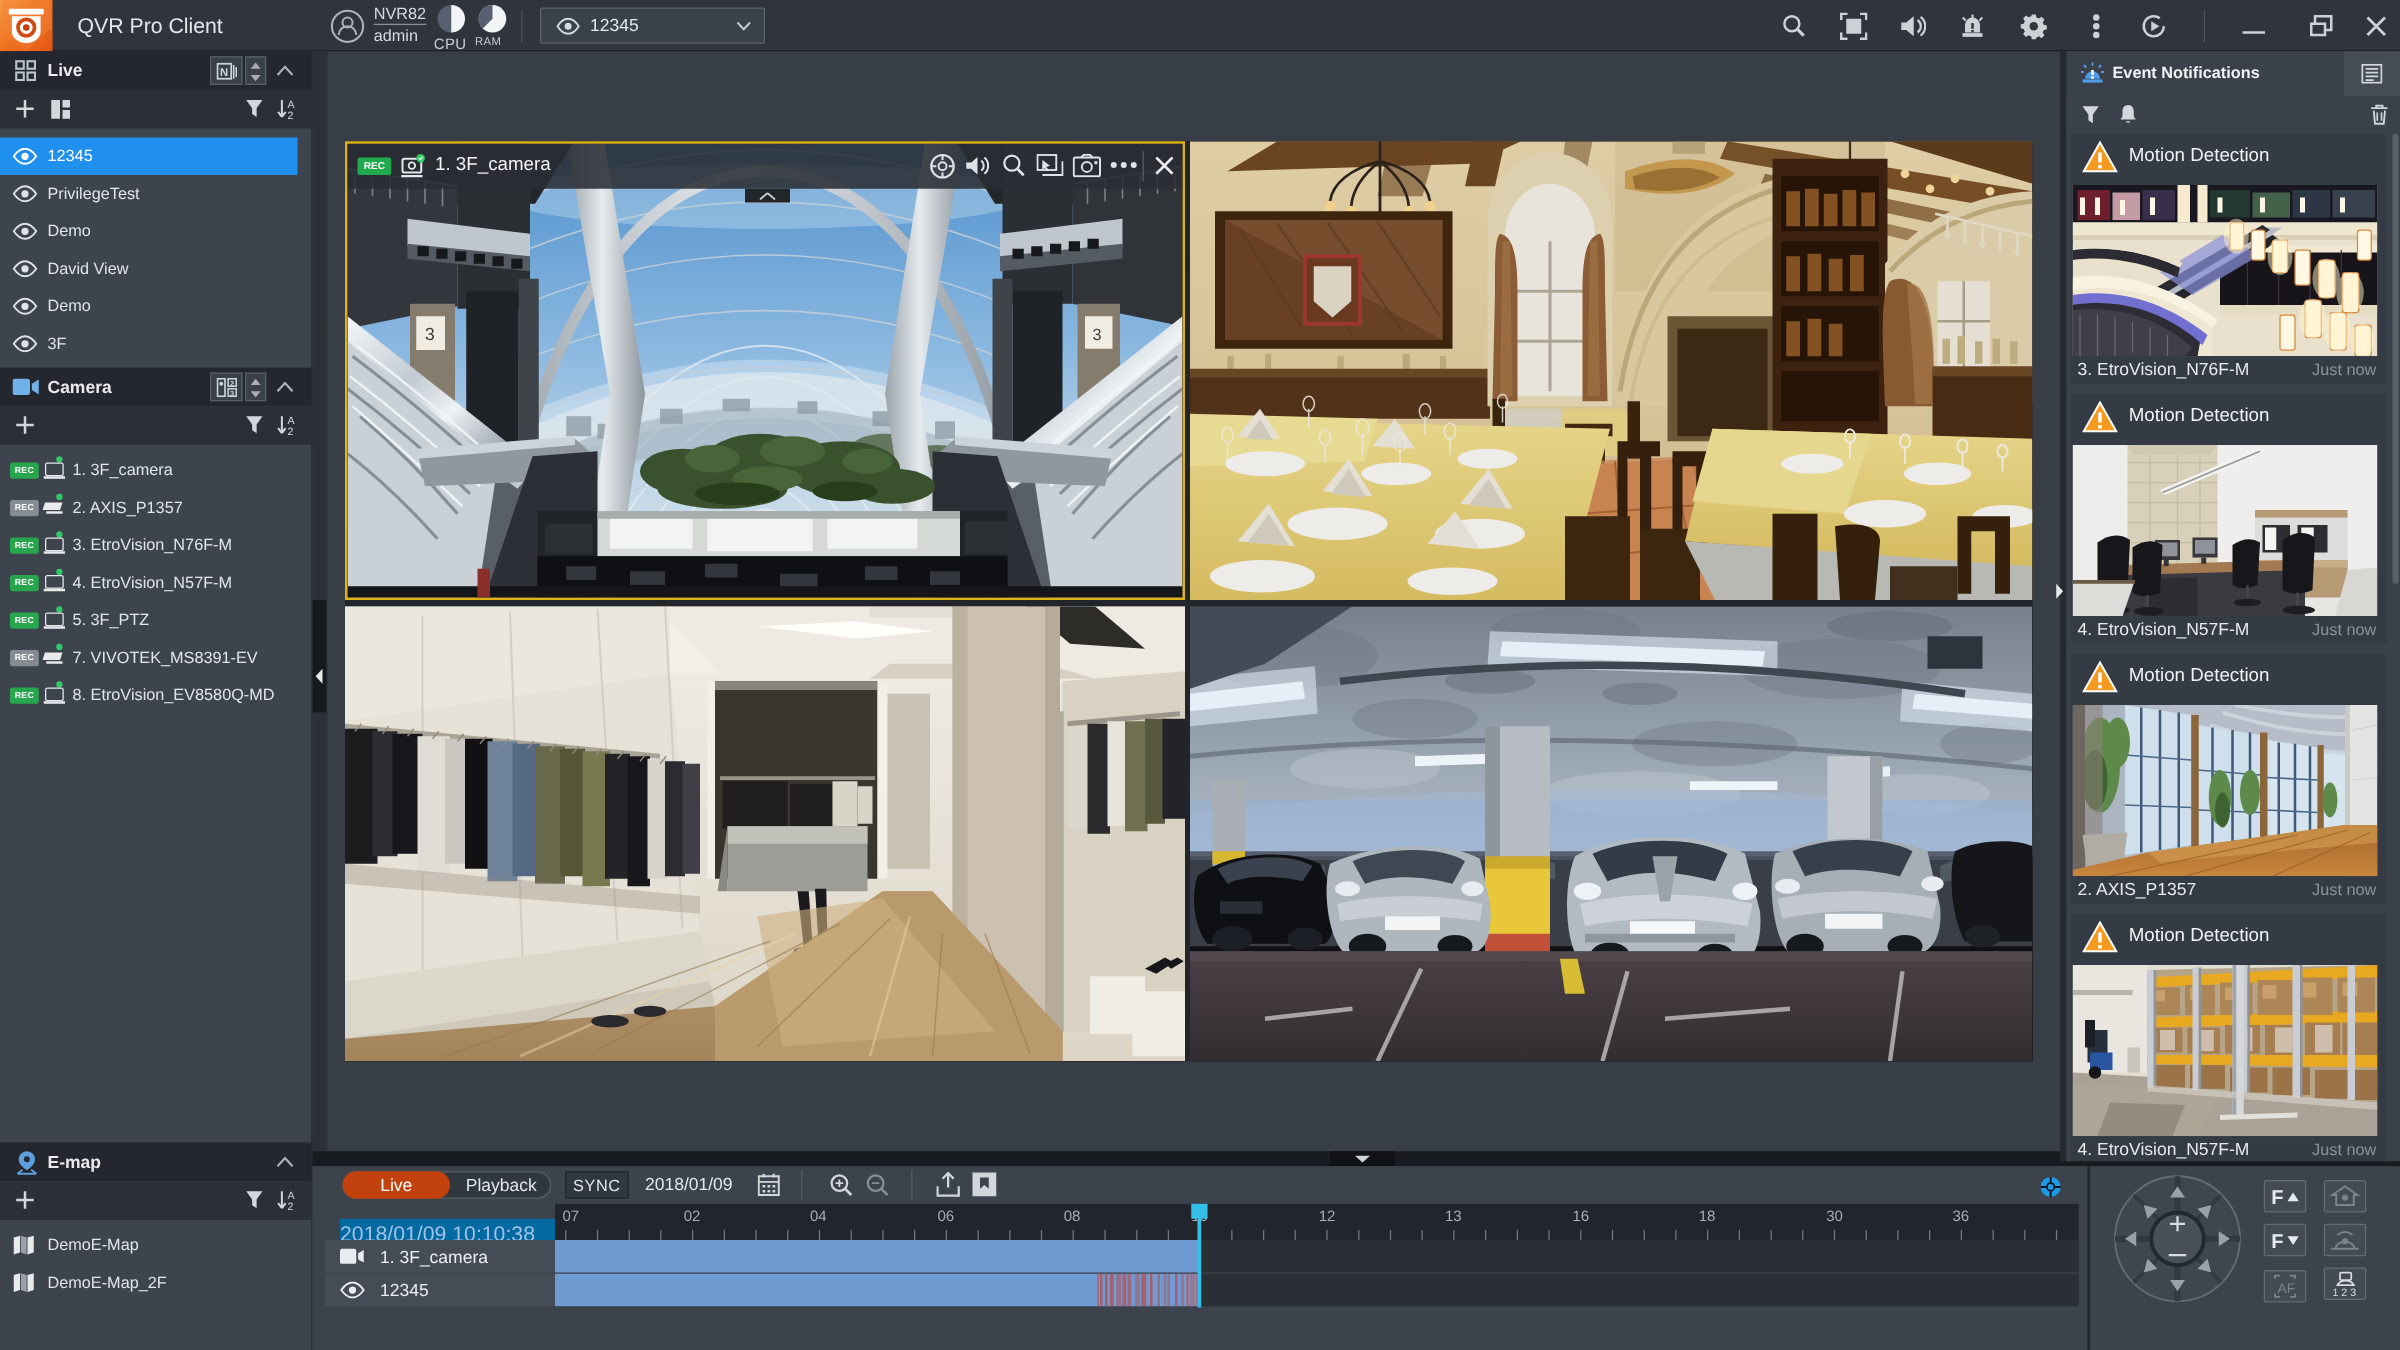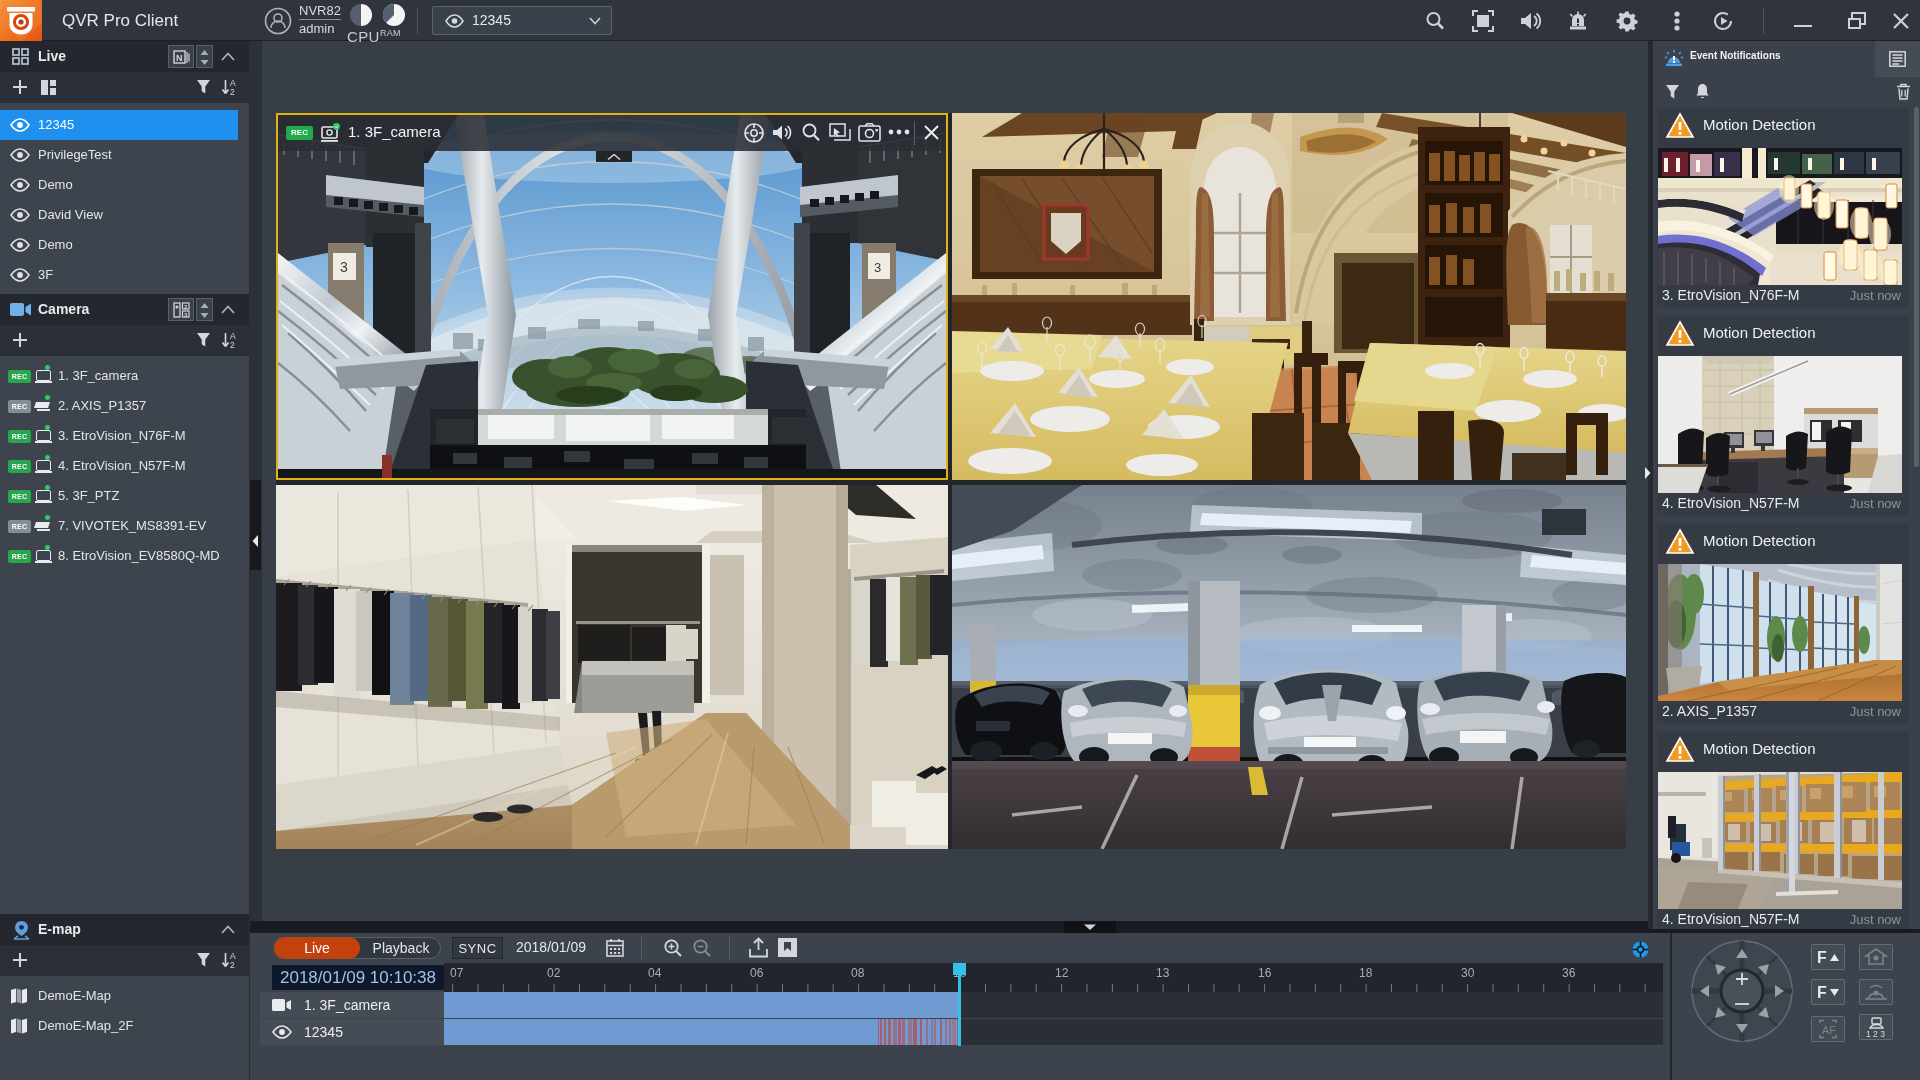--- a/index.html
+++ b/index.html
@@ -821,21 +821,21 @@
       <circle cx="14" cy="14" r="12.5" fill="none" stroke="#aeb4bb" stroke-width="1.6"></circle>
       <circle cx="14" cy="11" r="4" fill="none" stroke="#aeb4bb" stroke-width="1.6"></circle>
       <path d="M7 21 a7 7 0 0 1 14 0" fill="none" stroke="#aeb4bb" stroke-width="1.6"></path>
     </svg>
     <div class="abs" style="left:299px;top:3px;color:#d7dbdf;font-size:13px;border-bottom:1px solid #8a9097;padding-bottom:1px">NVR82</div>
     <div class="abs" style="left:299px;top:21px;color:#d7dbdf;font-size:13px">admin</div>
     <svg class="abs" style="left:348px;top:2px" width="26" height="26" viewBox="0 0 26 26">
       <circle cx="13" cy="13" r="11" fill="#576070"></circle>
       <path d="M13 2 a11 11 0 0 1 0 22 z" fill="#f2f4f6"></path>
     </svg>
-    <div class="abs" style="left:347px;top:28px;color:#c6cbd1;font-size:15px;letter-spacing:0.3px">CPU</div>
+    <div class="abs" style="left:347px;top:28px;color:#c6cbd1;font-size:12px;letter-spacing:0.3px">CPU</div>
     <svg class="abs" style="left:381px;top:2px" width="26" height="26" viewBox="0 0 26 26">
       <circle cx="13" cy="13" r="11" fill="#f2f4f6"></circle>
       <path d="M13 2 a11 11 0 0 0 -7.8 18.8 L13 13 z" fill="#576070"></path>
     </svg>
     <div class="abs" style="left:380px;top:28px;color:#c6cbd1;font-size:9px;letter-spacing:0.3px">RAM</div>
     <div class="abs" style="left:417px;top:8px;width:1px;height:26px;background:#4d545d"></div>
     <div class="abs" style="left:432px;top:6px;width:180px;height:29px;background:#3a414b;border:1px solid #5d646d;border-radius:2px">
       <svg class="abs" style="left:12px;top:7px" width="19" height="14" viewBox="0 0 19 14">
         <path d="M1 7 C4 2.2 7 1 9.5 1 C12 1 15 2.2 18 7 C15 11.8 12 13 9.5 13 C7 13 4 11.8 1 7 z" fill="none" stroke="#d6dade" stroke-width="1.5"></path>
         <circle cx="9.5" cy="7" r="2.8" fill="#d6dade"></circle>
@@ -1116,21 +1116,21 @@
       <path d="M7 1 L1.5 7 L7 13 z" fill="#e8eaec"></path>
     </svg>
   <div id="rightpanel">
     <svg class="abs" style="left:10px;top:8px" width="22" height="20" viewBox="0 0 22 20">
         <path d="M5 14 a6 6 0 0 1 12 0 z" fill="#4f9be8"></path>
         <rect x="3" y="14.5" width="16" height="2.6" fill="#4f9be8"></rect>
         <rect x="10" y="7" width="2" height="4" fill="#fff"></rect>
         <rect x="10" y="12" width="2" height="2" fill="#fff"></rect>
         <path d="M11 3.5 V1 M6 5 L4.2 3 M16 5 L17.8 3 M4.2 8.5 H1.8 M17.8 8.5 H20.2" stroke="#4f9be8" stroke-width="1.6"></path>
       </svg>
-    <div class="abs" style="left:37px;top:9px;color:#f0f2f4;font-size:10px;font-weight:bold">Event Notifications</div>
+    <div class="abs" style="left:37px;top:9px;color:#f0f2f4;font-size:13px;font-weight:bold">Event Notifications</div>
     <div class="abs" style="left:222px;top:0;width:45px;height:36px;background:#454c56"></div>
     <svg class="abs" style="left:236px;top:10px" width="17" height="16" viewBox="0 0 17 16">
         <rect x="0.8" y="0.8" width="15.4" height="14.4" fill="none" stroke="#d3d7db" stroke-width="1.5"></rect>
         <path d="M3.5 4 H13.5 M3.5 7 H13.5 M3.5 10 H13.5 M3.5 13 H10" stroke="#d3d7db" stroke-width="1.4"></path>
       </svg>
     <div class="abs" style="left:0;top:36px;width:267px;height:30px;background:#3a414a"></div>
     <svg class="abs" style="left:12px;top:43px" width="15" height="16" viewBox="0 0 15 16">
         <path d="M1 1 H14 L9.3 7.5 V14.5 L5.7 12.2 V7.5 z" fill="#d3d7db"></path>
       </svg>
     <svg class="abs" style="left:42px;top:42px" width="15" height="17" viewBox="0 0 15 17">
@@ -1535,21 +1535,21 @@
     <svg class="abs" style="left:527px;top:4px" width="21" height="21" viewBox="0 0 21 21">
         <rect x="1" y="1" width="19" height="19" fill="#d3d7db"></rect>
         <path d="M7 5 V14 L10.5 11 L14 14 V5 z" fill="#3c434c"></path>
       </svg>
     <svg class="abs" style="left:1382px;top:8px" width="17" height="17" viewBox="0 0 17 17">
         <circle cx="8.5" cy="8.5" r="8" fill="#1c9be8"></circle>
         <circle cx="8.5" cy="8.5" r="3" fill="none" stroke="#10131a" stroke-width="1.4"></circle>
         <path d="M8.5 0.5 V5 M8.5 12 V16.5 M0.5 8.5 H5 M12 8.5 H16.5" stroke="#10131a" stroke-width="1.6"></path>
       </svg>
 
-    <div class="abs" style="left:22px;top:32px;width:172px;height:25px;background:#0f172a;color:#9ec2e8;font-size:17px;text-align:center;line-height:25px">2018/01/09 10:10:38</div>
+    <div class="abs" style="left:22px;top:42px;width:172px;height:25px;background:#0369a1;color:#9ec2e8;font-size:17px;text-align:left;line-height:25px">2018/01/09 10:10:38</div>
     <div id="ruler">
       <div class="rnum" style="left:6px">07</div>
         <div class="rnum" style="left:103px">02</div>
         <div class="rnum" style="left:204px">04</div>
         <div class="rnum" style="left:306px">06</div>
         <div class="rnum" style="left:407px">08</div>
         <div class="rnum" style="left:509px">10</div>
         <div class="rnum" style="left:611px">12</div>
         <div class="rnum" style="left:712px">13</div>
         <div class="rnum" style="left:814px">16</div>

